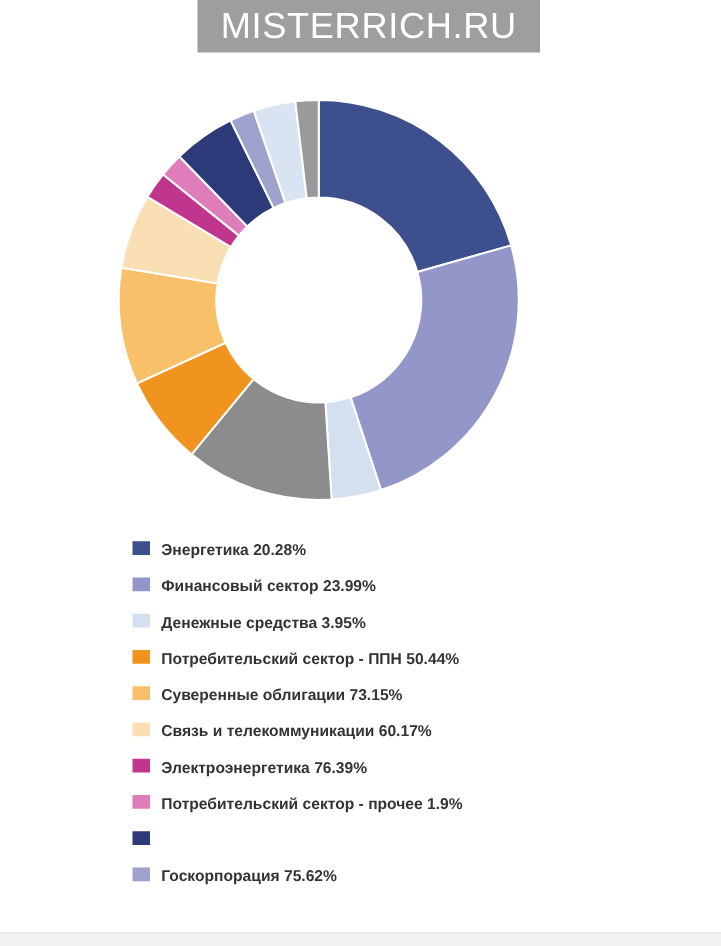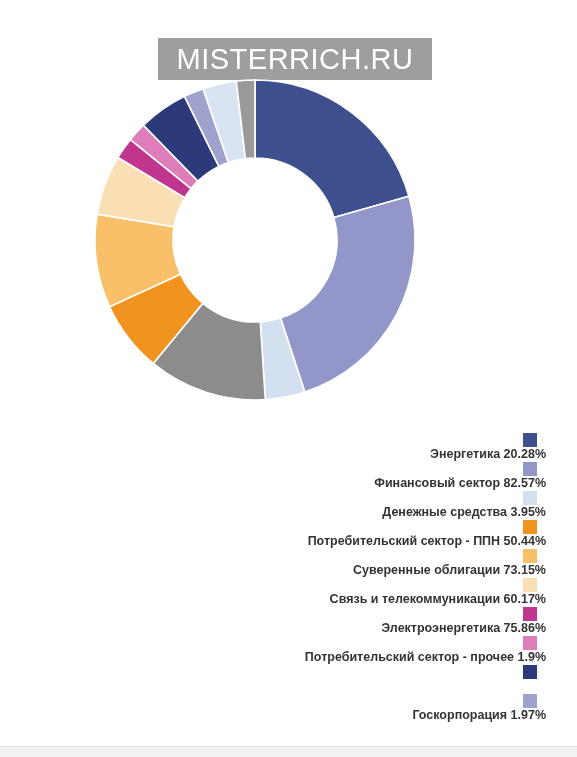--- a/index.html
+++ b/index.html
@@ -19,21 +19,20 @@
   #watermark {
     position: absolute;
     left: 158px;
     top: 0px;
     width: 274px;
     height: 42px;
     background: #9e9e9e;
     display: flex;
     align-items: center;
     justify-content: center;
-    margin-top: 38px;
   }
   #watermark .wm-text {
     color: #ffffff;
     font-size: 29px;
     font-weight: 400;
     letter-spacing: 0.5px;
     font-family: "Liberation Sans", sans-serif;
     white-space: nowrap;
   }
 
@@ -53,23 +52,22 @@
 
   
   #legend {
     position: absolute;
     left: 106px;
     top: 433px;
     width: 440px;
   }
   .legend-row {
     display: flex;
-    align-items: flex-end;
+    align-items: flex-start;
     height: 29px;
-    flex-direction: column;
   }
   .legend-swatch {
     width: 14px;
     height: 11px;
     flex: 0 0 14px;
     margin-right: 9px;
   }
   .legend-label {
     font-size: 12.5px;
     color: #333333;
@@ -116,49 +114,49 @@
   </svg>
 </div>
 
 <div id="legend">
     <div class="legend-row">
       <span class="legend-swatch" style="background: rgb(61, 79, 140);"></span>
       <span class="legend-label">Энергетика 20.28%</span>
     </div>
     <div class="legend-row">
       <span class="legend-swatch" style="background: rgb(147, 150, 200);"></span>
-      <span class="legend-label">Финансовый сектор 82.57%</span>
+      <span class="legend-label">Финансовый сектор 23.99%</span>
     </div>
     <div class="legend-row">
       <span class="legend-swatch" style="background: rgb(211, 224, 240);"></span>
       <span class="legend-label">Денежные средства 3.95%</span>
     </div>
     <div class="legend-row">
       <span class="legend-swatch" style="background: rgb(240, 148, 31);"></span>
       <span class="legend-label">Потребительский сектор - ППН 50.44%</span>
     </div>
     <div class="legend-row">
       <span class="legend-swatch" style="background: rgb(249, 192, 106);"></span>
       <span class="legend-label">Суверенные облигации 73.15%</span>
     </div>
     <div class="legend-row">
       <span class="legend-swatch" style="background: rgb(251, 223, 180);"></span>
       <span class="legend-label">Связь и телекоммуникации 60.17%</span>
     </div>
     <div class="legend-row">
       <span class="legend-swatch" style="background: rgb(192, 53, 142);"></span>
-      <span class="legend-label">Электроэнергетика 75.86%</span>
+      <span class="legend-label">Электроэнергетика 76.39%</span>
     </div>
     <div class="legend-row">
       <span class="legend-swatch" style="background: rgb(222, 125, 186);"></span>
       <span class="legend-label">Потребительский сектор - прочее 1.9%</span>
     </div>
     <div class="legend-row">
       <span class="legend-swatch" style="background: rgb(45, 58, 122);"></span>
     </div>
     <div class="legend-row">
       <span class="legend-swatch" style="background: rgb(160, 162, 206);"></span>
-      <span class="legend-label">Госкорпорация 1.97%</span>
+      <span class="legend-label">Госкорпорация 75.62%</span>
     </div>
     <div class="legend-row"></div>
   </div>
 
 <div id="bottom-strip"></div>
 
 </body></html>

